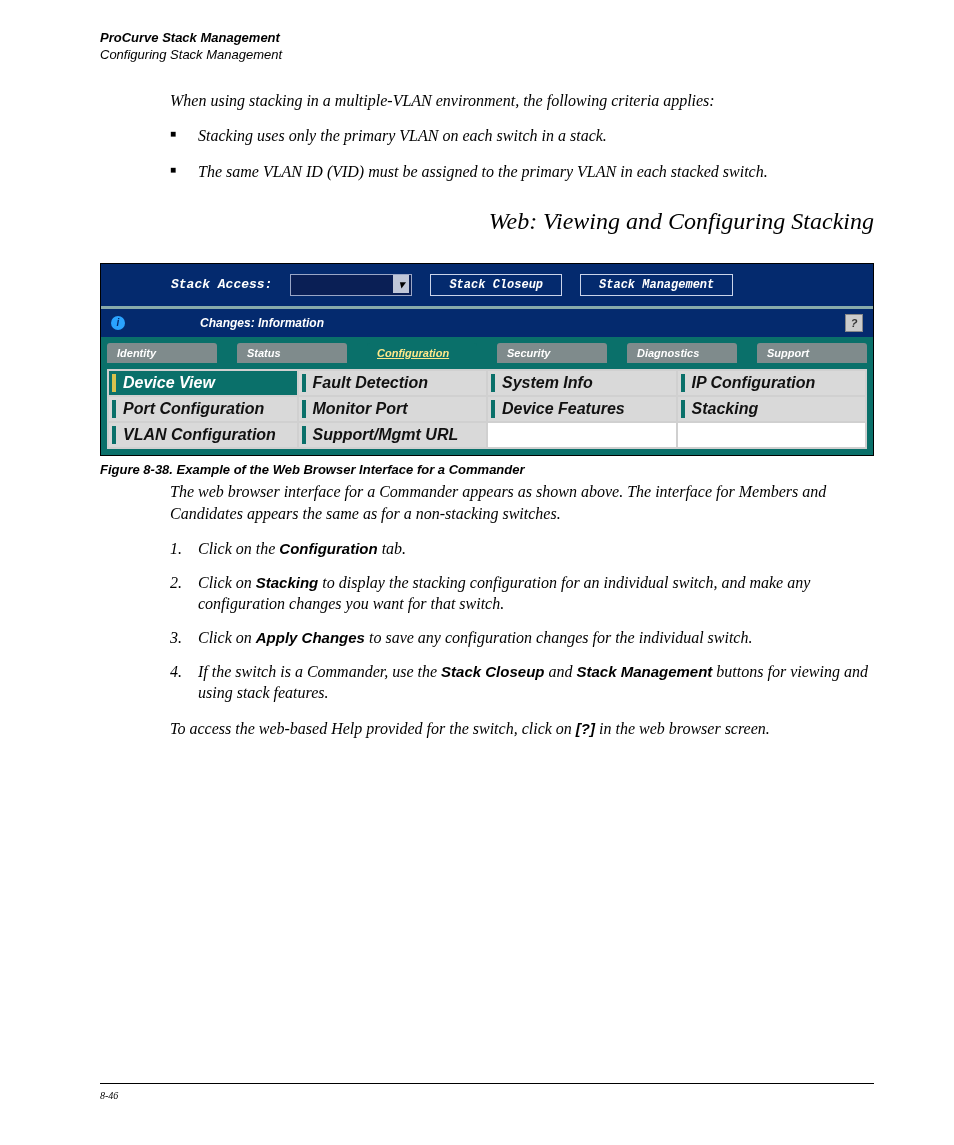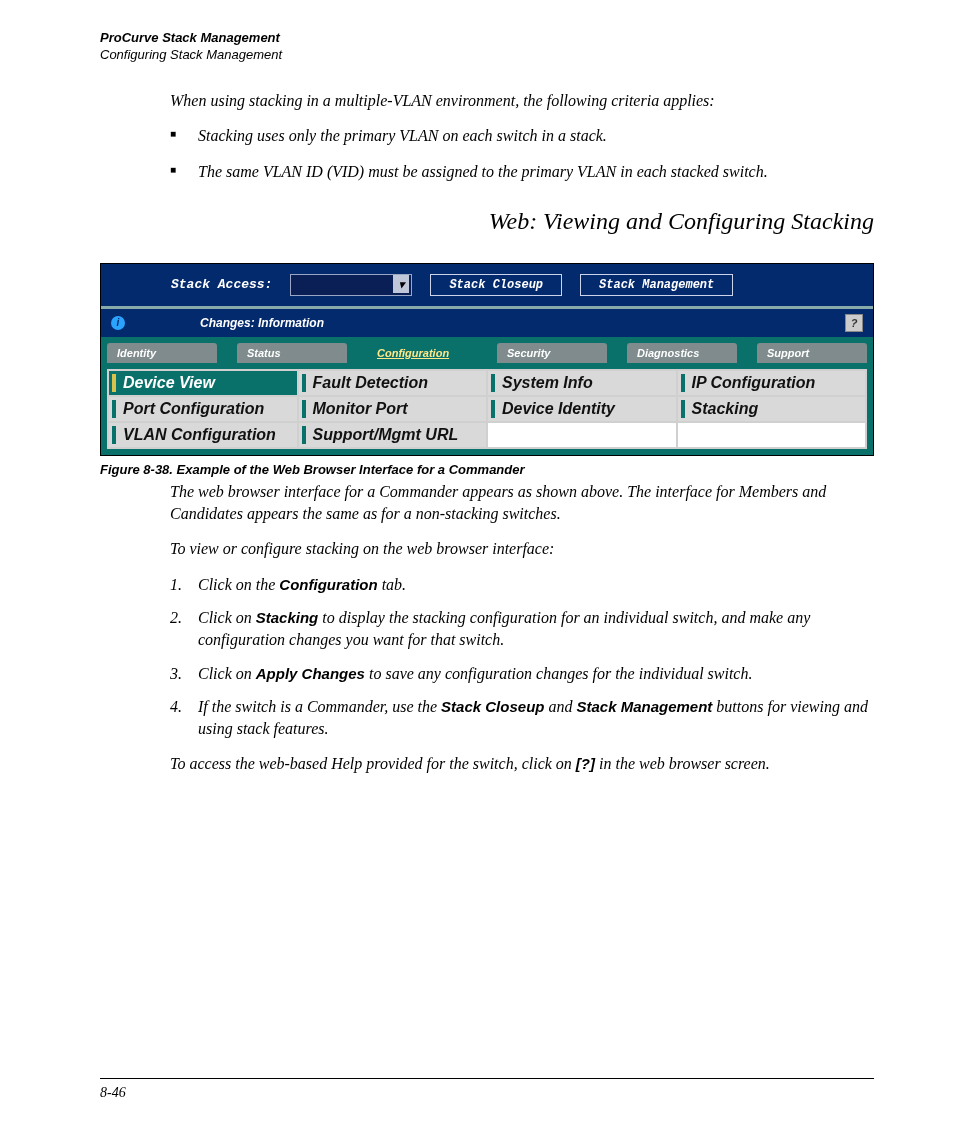--- a/index.html
+++ b/index.html
@@ -194,21 +194,21 @@
     left: 0;
   }
   .b { font-weight: bold; font-family: Arial, Helvetica, sans-serif; font-size: 15px; }
   .footer {
     position: absolute;
     left: 100px;
     right: 80px;
     bottom: 44px;
     border-top: 1px solid #000;
     padding-top: 6px;
-    font-size: 14px;
+    font-size: 10px;
   }
 </style>
 </head>
 <body>
 
 <div class="page">
 
   <div class="header-block">
     <div class="header-title">ProCurve Stack Management</div>
     <div class="header-sub">Configuring Stack Management</div>
@@ -251,35 +251,34 @@
         <div class="ss-tab">Support</div>
       </div>
       <div class="ss-subbar">
         <div class="ss-subgrid">
           <div class="ss-subitem active hl">Device View</div>
           <div class="ss-subitem">Fault Detection</div>
           <div class="ss-subitem">System Info</div>
           <div class="ss-subitem">IP Configuration</div>
           <div class="ss-subitem">Port Configuration</div>
           <div class="ss-subitem">Monitor Port</div>
-          <div class="ss-subitem">Device Identity</div>
+          <div class="ss-subitem">Device Features</div>
           <div class="ss-subitem">Stacking</div>
           <div class="ss-subitem">VLAN Configuration</div>
           <div class="ss-subitem">Support/Mgmt URL</div>
           <div class="ss-subitem empty"></div>
           <div class="ss-subitem empty"></div>
         </div>
       </div>
     </div>
   </div>
   <div class="fig-caption">Figure 8-38.  Example of the Web Browser Interface for a Commander</div>
 
   <div class="body-text">
     <p class="para">The web browser interface for a Commander appears as shown above. The interface for Members and Candidates appears the same as for a non-stacking switches.</p>
-    <p class="para">To view or configure stacking on the web browser interface:</p>
     <ol class="ol">
       <li>
         <span>Click on the </span><span class="b">Configuration</span><span> tab.</span>
       </li>
       <li>
         <span>Click on </span><span class="b">Stacking</span><span> to display the stacking configuration for an individual switch, and make any configuration changes you want for that switch.</span>
       </li>
       <li>
         <span>Click on </span><span class="b">Apply Changes</span><span> to save any configuration changes for the individual switch.</span>
       </li>

